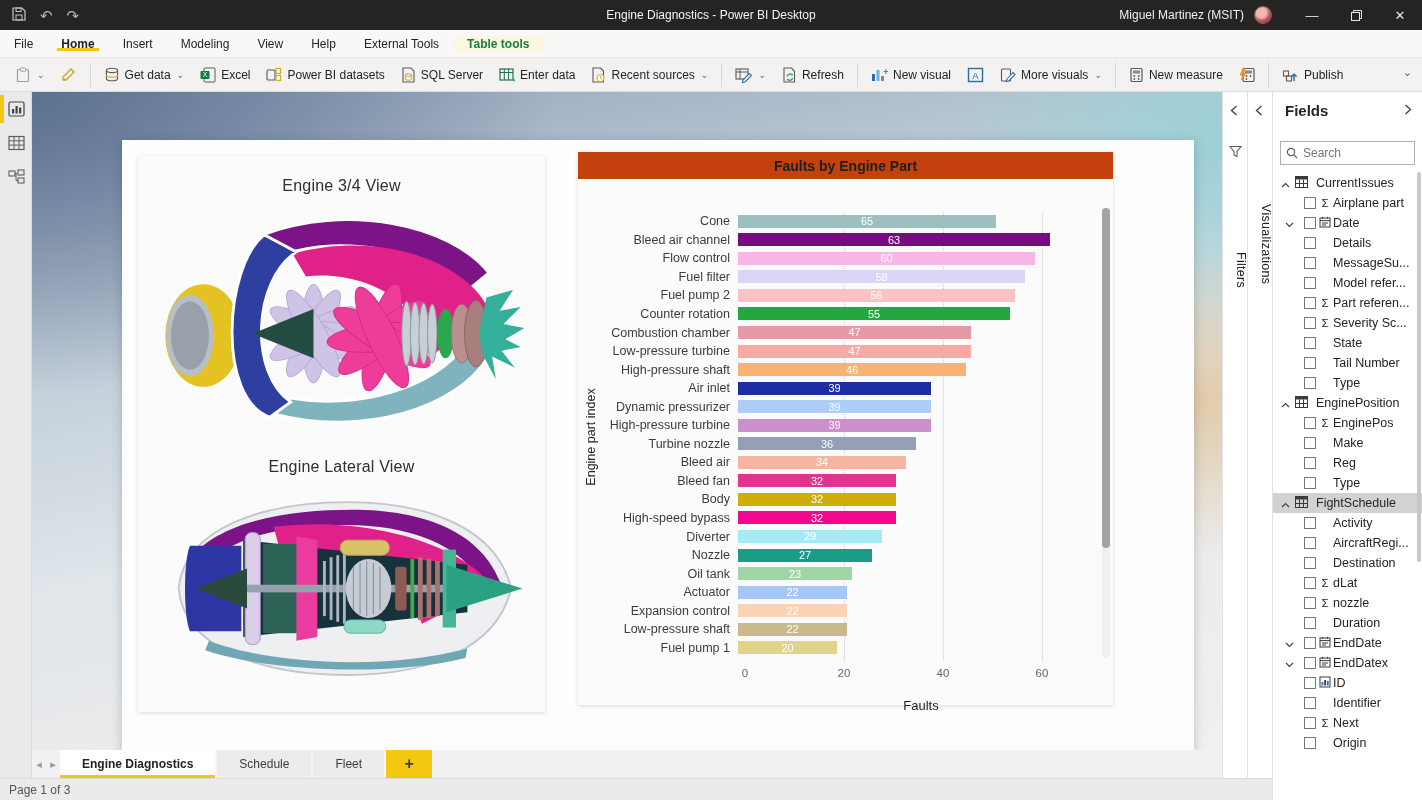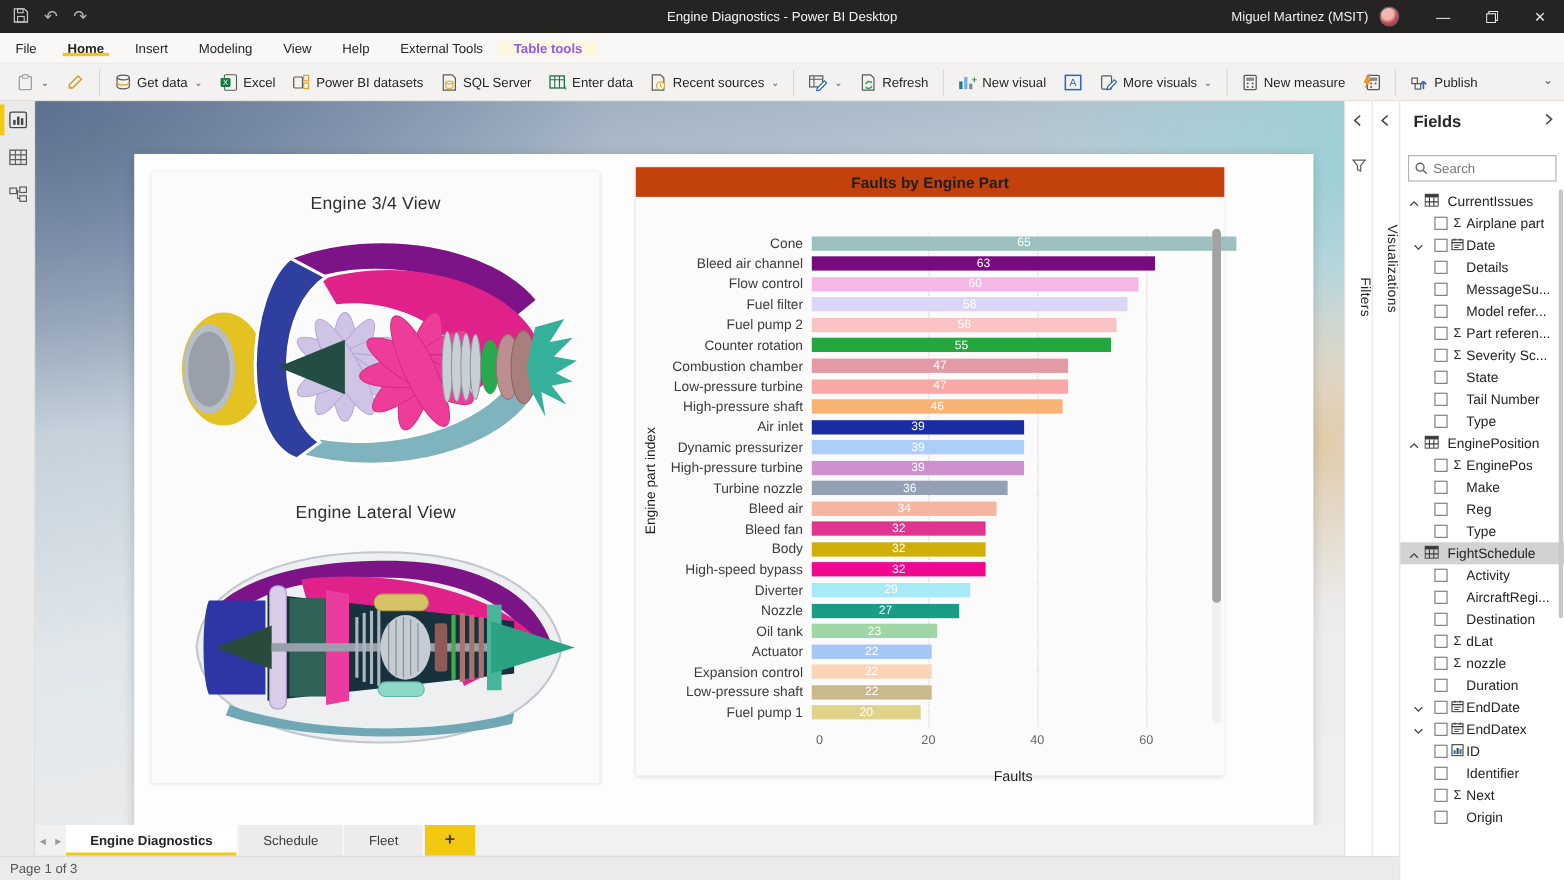--- a/index.html
+++ b/index.html
@@ -21,21 +21,21 @@
   .win-btn { width:44px; height:30px; display:flex; align-items:center; justify-content:center;
     color:#e8e7e6; font-size:13px; }
   .win-btn svg { display:block; }
 
   
   #ribbontabs { position:absolute; left:0; top:30px; width:1422px; height:28px; background:#f9f8f7;
     display:flex; align-items:center; border-bottom:1px solid #e8e6e4; }
   .rtab { display:flex; align-items:center; padding:0 14px; font-size:12px; color:#252423; position:relative; }
   .rtab.active { font-weight:700; }
   .rtab.active::after { content:""; position:absolute; left:10px; right:10px; bottom:0; height:3px; background:#f2c811; }
-  .rtab.contextual { background:#fdf7e0; color:#8b5cf6; font-weight:600; }
+  .rtab.contextual { background:#fdf7e0; color:#15803d; font-weight:600; }
 
   
   #toolbar { position:absolute; left:0; top:58px; width:1422px; height:34px; background:#f3f2f1;
     display:flex; align-items:center; border-bottom:1px solid #e1dfdd; padding-left:8px; }
   .tbtn { display:flex; align-items:center; gap:5px; padding:0 8px; height:28px; font-size:12px;
     color:#252423; white-space:nowrap; border-radius:2px; }
   .tbtn svg { display:block; }
   .chev { font-size:9px; color:#605e5c; margin-left:1px; }
   .tdiv { width:1px; height:24px; background:#d8d6d4; margin:0 5px; flex:none; }
   #ribbon-collapse { position:absolute; right:10px; top:66px; color:#605e5c; font-size:11px; }
@@ -427,21 +427,21 @@
         <div id="chart-titleband">Faults by Engine Part</div>
         <div id="gridlines">
             <div class="gl" style="left: 266px;"></div>
             <div class="gl" style="left: 365px;"></div>
             <div class="gl" style="left: 464px;"></div>
           </div>
         <div id="rows">
             <div class="crow">
               <span class="cat">Cone</span>
               <div class="barwrap">
-                <div class="bar" style="width: 386px; background: rgb(156, 192, 192);">
+                <div class="bar" style="width: 258px; background: rgb(156, 192, 192);">
                   <span class="bval">65</span>
                 </div>
               </div>
             </div>
             <div class="crow">
               <span class="cat">Bleed air channel</span>
               <div class="barwrap">
                 <div class="bar" style="width: 312px; background: rgb(119, 11, 128);">
                   <span class="bval">63</span>
                 </div>

